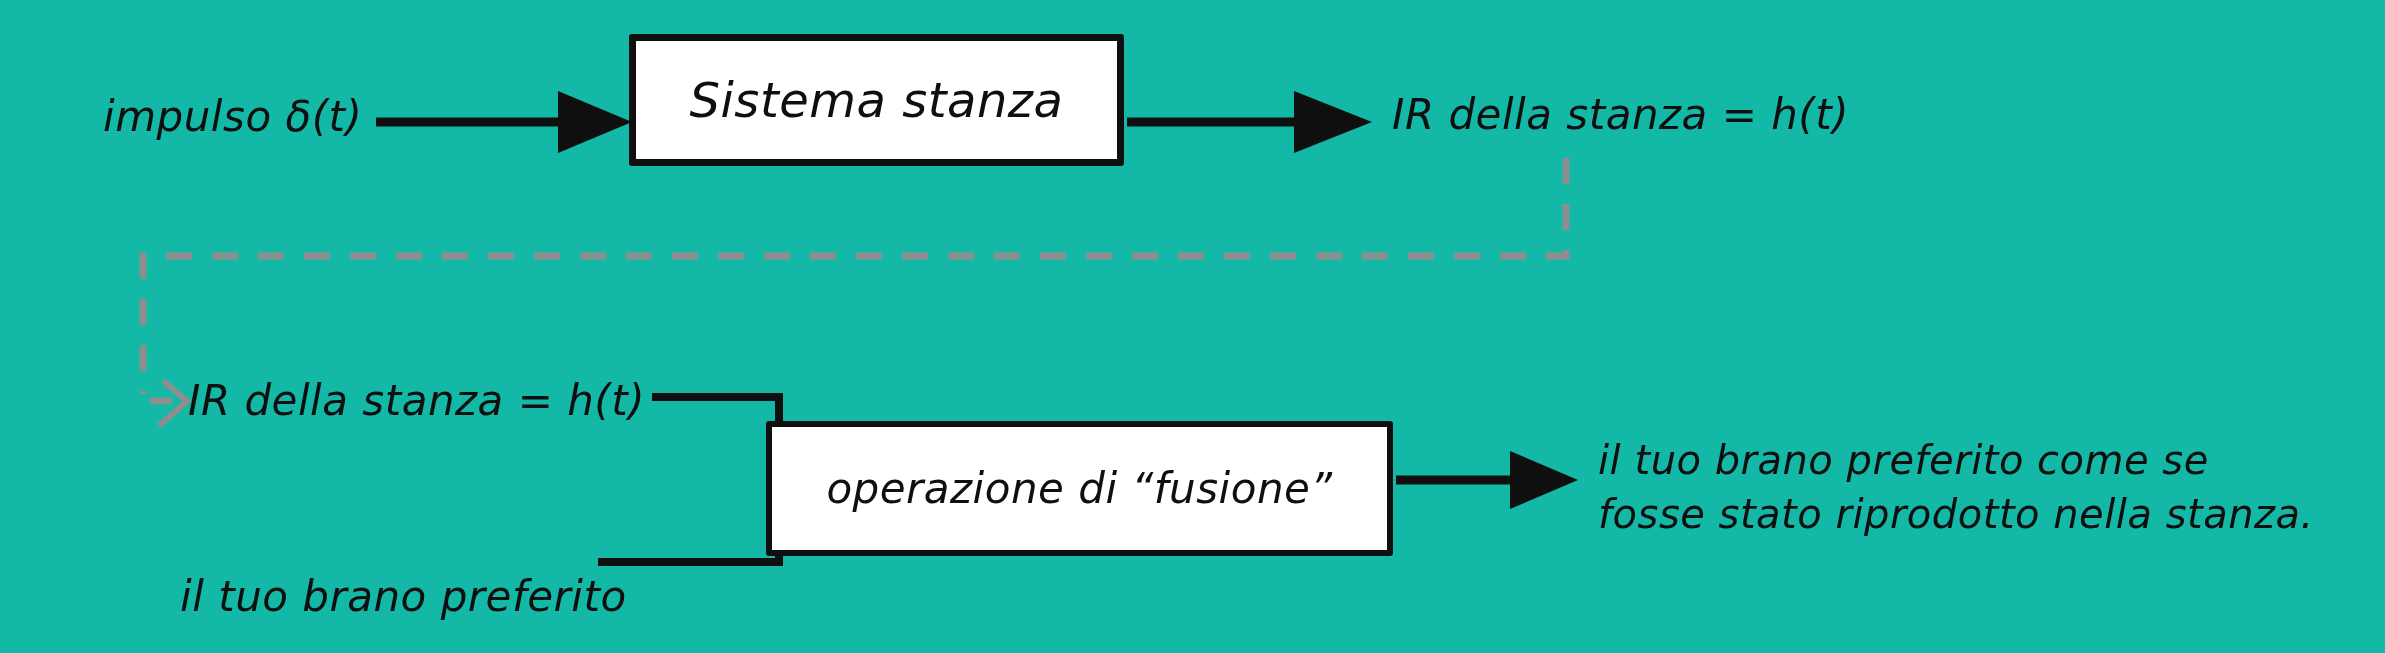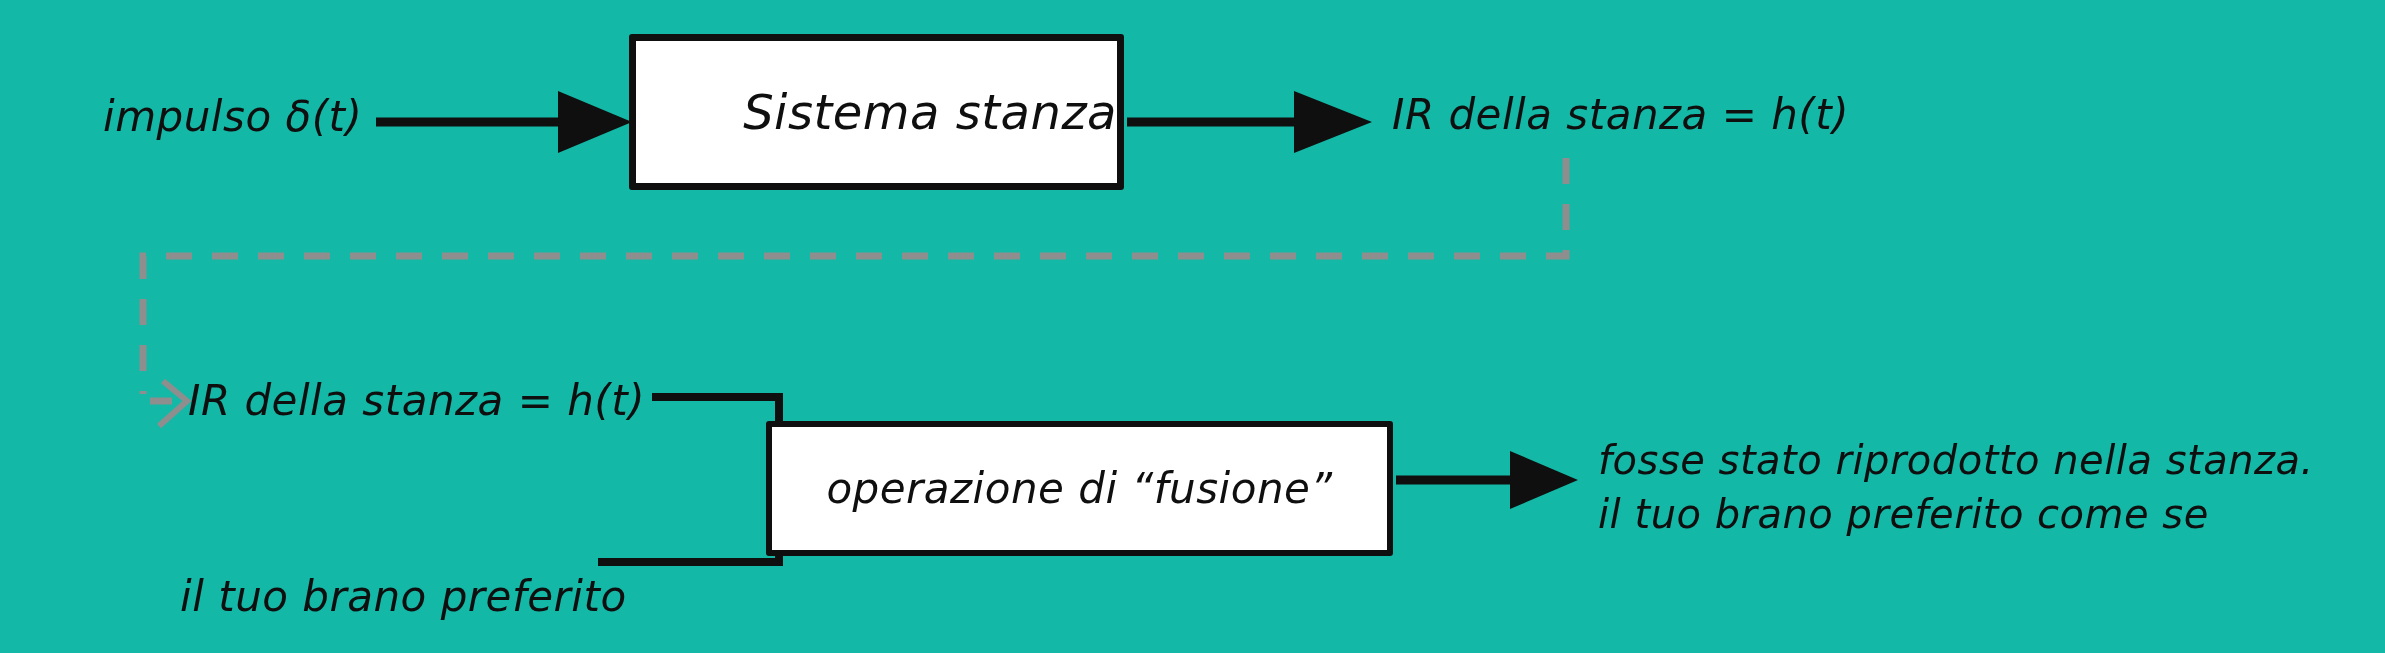--- a/index.html
+++ b/index.html
@@ -27,21 +27,21 @@
   .box{
     position:absolute;
     box-sizing:border-box;
     display:flex;
     align-items:center;
     justify-content:center;
     background:#ffffff;
     border:7px solid #0f0f0f;
     border-radius:3px;
   }
-  .system-box{left:629px;top:34px;width:495px;height:156px;justify-content:flex-end;}
+  .system-box{left:629px;top:34px;width:495px;height:132px;}
   .system-box .hw{font-size:48px;}
   .fusion-box{left:766px;top:421px;width:627px;height:135px;border-width:6px;}
   .fusion-box .hw{font-size:42px;}
   .result-block{
     position:absolute;
     left:1598px;
     top:433px;
     font-size:40px;
     line-height:54px;
   }
@@ -81,17 +81,17 @@
 
   <div class="hw label" style="left:188px;top:400px;">IR della stanza = h(t)</div>
 
   <div class="hw label" style="left:180px;top:582px;margin-top:14px;">il tuo brano preferito</div>
 
   <div class="box fusion-box">
     <span class="hw">operazione di “fusione”</span>
   </div>
 
   <div class="result-block hw">
+    <div>il tuo brano preferito come se</div>
     <div>fosse stato riprodotto nella stanza.</div>
-    <div>il tuo brano preferito come se</div>
   </div>
 
 </div>
 
 </body></html>

